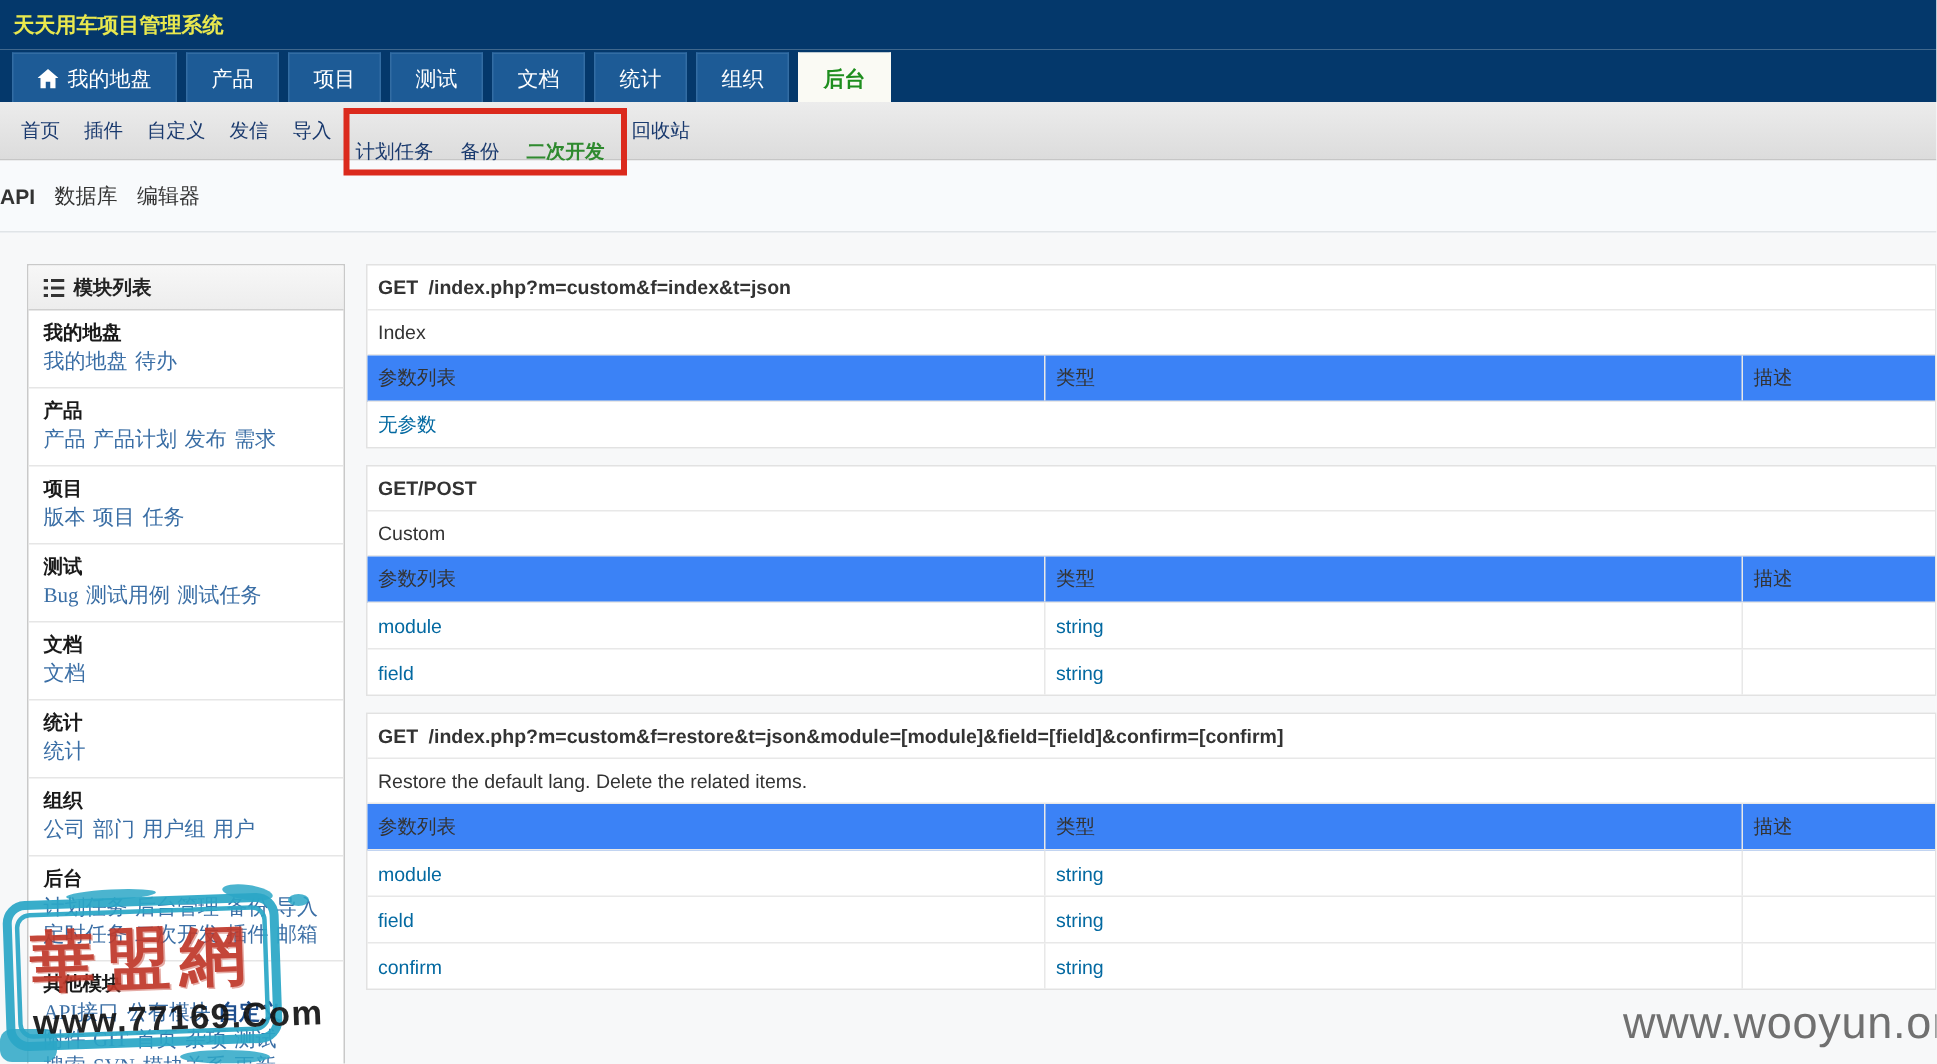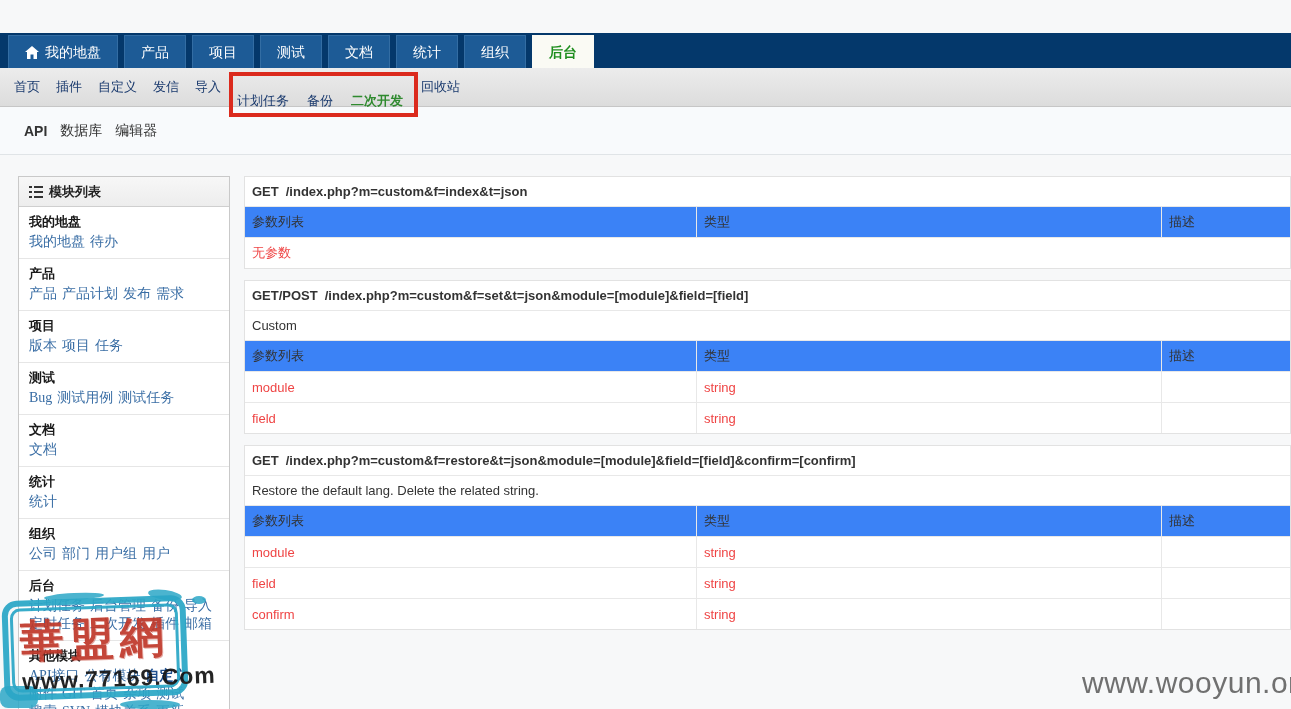--- a/index.html
+++ b/index.html
@@ -47,21 +47,21 @@
 
   .redbox {
     position:absolute; left:229px; top:72px; width:189px; height:45px;
     border:4px solid #db2a1d; z-index:30; pointer-events:none;
   }
 
   
   .featurebar {
     position:absolute; left:0; top:107px; width:1291px; height:48px;
     background:#f8fafc; border-bottom:1px solid #e0e4e7;
-    display:flex; align-items:center; padding-left:24px;
+    display:flex; align-items:center; 
   }
   .featurebar .fb-item { font-size:14px; color:#333; margin-right:13px; cursor:pointer; }
   .featurebar .fb-item.bold { font-weight:bold; }
 
   
   .sidebar {
     position:absolute; left:18px; top:176px; width:212px;
     background:#fff; border:1px solid #c9c9c9;
   }
   .side-head {
@@ -78,21 +78,21 @@
 
   
   .apimain { position:absolute; left:244px; top:176px; width:1047px; }
   .api-section { background:#fff; border:1px solid #e2e2e2; margin-bottom:11px; }
   .row { min-height:30px; display:flex; align-items:center; border-bottom:1px solid #e8e8e8; }
   .api-section .row:last-child { border-bottom:none; }
   .row.head { font-weight:bold; color:#333; font-size:13px; padding-left:7px; gap:7px; }
   .row.desc { color:#333; font-size:13px; padding-left:7px; }
   .prow { display:flex; border-bottom:1px solid #e8e8e8; }
   .prow:last-child { border-bottom:none; }
-  .pcell { min-height:30px; font-size:13px; color:#ef4444; display:flex; align-items:center; padding-left:7px; }
+  .pcell { min-height:30px; font-size:13px; color:#0369a1; display:flex; align-items:center; padding-left:7px; }
   .pcell.c1 { width:451px; }
   .pcell.c2 { width:465px; border-left:1px solid #e8e8e8; }
   .pcell.c3 { flex:1; border-left:1px solid #e8e8e8; }
   .prow.theadr { background:#3b82f6; }
   .prow.theadr .pcell { color:#333; }
   .pcell.span { flex:1; }
 
   
   .stamp {
     position:absolute; left:3px; top:598px; width:184px; height:100px;
@@ -121,20 +121,23 @@
   .wooyun {
     position:absolute; left:1082px; top:666px; font-size:30px; color:#707070;
     letter-spacing:.5px;
   }
 </style>
 </head>
 <body>
 
 <div class="screen">
 
+  <div class="titlebar">
+    <span>天天用车项目管理系统</span>
+  </div>
 
   <div class="mainnav" id="mainnav">
       <div class="tab">
         <svg viewBox="0 0 14 13" class="home-ico">
           <path d="M7 0 L14 6 L12 6 L12 13 L8.5 13 L8.5 8.5 L5.5 8.5 L5.5 13 L2 13 L2 6 L0 6 Z" fill="#fff"></path>
         </svg>
         <span>我的地盘</span>
       </div>
       <div class="tab">
         <span>产品</span>
@@ -232,33 +235,33 @@
         </div>
       </div>
   </div>
 
   <div class="apimain" id="api-main">
       <div class="api-section">
         <div class="row head">
           <span>GET</span>
           <span>/index.php?m=custom&amp;f=index&amp;t=json</span>
         </div>
+        <div class="row desc">Index</div>
         <div class="prow theadr">
           <div class="pcell c1">参数列表</div>
           <div class="pcell c2">类型</div>
           <div class="pcell c3">描述</div>
         </div>
         <div class="prow">
           <div class="pcell span">无参数</div>
         </div>
       </div>
       <div class="api-section">
         <div class="row head">
           <span>GET/POST</span>
-          <span>/index.php?m=custom&amp;f=set&amp;t=json&amp;module=[module]&amp;field=[field]</span>
         </div>
         <div class="row desc">Custom</div>
         <div class="prow theadr">
           <div class="pcell c1">参数列表</div>
           <div class="pcell c2">类型</div>
           <div class="pcell c3">描述</div>
         </div>
         <div class="prow">
           <div class="pcell c1">module</div>
           <div class="pcell c2">string</div>
@@ -268,21 +271,21 @@
           <div class="pcell c1">field</div>
           <div class="pcell c2">string</div>
           <div class="pcell c3"></div>
         </div>
       </div>
       <div class="api-section">
         <div class="row head">
           <span>GET</span>
           <span>/index.php?m=custom&amp;f=restore&amp;t=json&amp;module=[module]&amp;field=[field]&amp;confirm=[confirm]</span>
         </div>
-        <div class="row desc">Restore the default lang. Delete the related string.</div>
+        <div class="row desc">Restore the default lang. Delete the related items.</div>
         <div class="prow theadr">
           <div class="pcell c1">参数列表</div>
           <div class="pcell c2">类型</div>
           <div class="pcell c3">描述</div>
         </div>
         <div class="prow">
           <div class="pcell c1">module</div>
           <div class="pcell c2">string</div>
           <div class="pcell c3"></div>
         </div>

